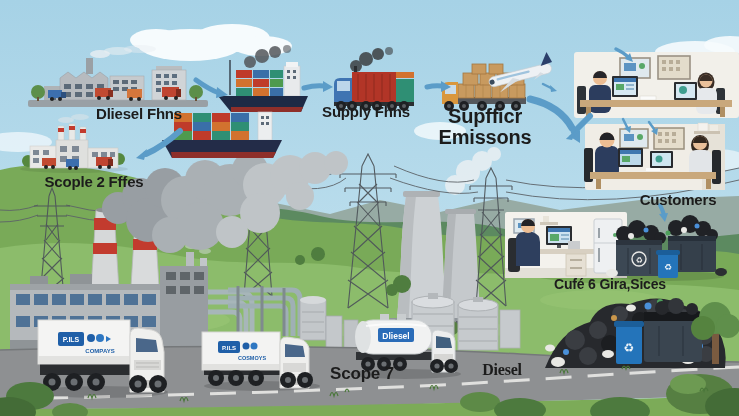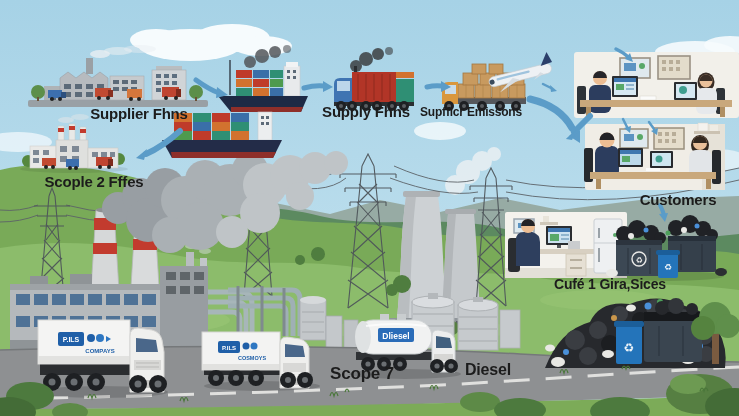--- a/index.html
+++ b/index.html
@@ -872,21 +872,21 @@
       <path d="M543,84 L551,88" stroke="#5b9cc8" stroke-width="2.5" fill="none" stroke-linecap="round"></path>
       <path d="M557,91 L550,85 L551,92 Z" fill="#5b9cc8"></path>
     </g>
     <g>
       <path d="M616,49 Q624,53 628,57" stroke="#5b9cc8" stroke-width="3.5" fill="none" stroke-linecap="round"></path>
       <path d="M633,62 L625,59 L630,53 Z" fill="#5b9cc8"></path>
     </g>
   </g>
 </svg>
 
-<div class="lbl" style="left:82px;top:106px;width:114px;font-size:15px;">Supplier Fhns</div>
+<div class="lbl" style="left:82px;top:106px;width:114px;font-size:15px;">Dliesel Fhns</div>
 <div class="lbl" style="left:320px;top:104px;width:92px;font-size:15px;">Supply Fhns</div>
-<div class="lbl" style="left:412px;top:106px;width:118px;font-size:12px;">Supfficr Emissons</div>
+<div class="lbl" style="left:426px;top:106px;width:118px;font-size:20px;">Supfficr Emissons</div>
 <div class="lbl" style="left:34px;top:174px;width:120px;font-size:15px;">Scople 2 Fffes</div>
 <div class="lbl" style="left:630px;top:192px;width:96px;font-size:15px;">Customers</div>
-<div class="lbl" style="left:554px;top:277px;width:112px;font-size:14px;">Cufé 1 Gira,Sices</div>
+<div class="lbl" style="left:554px;top:277px;width:112px;font-size:14px;">Cufé 6 Gira,Sices</div>
 <div class="lbl" style="left:328px;top:365px;width:68px;font-size:17px;">Scope 7</div>
-<div class="lbl" style="left:458px;top:362px;width:60px;font-size:16px;">Diesel</div>
+<div class="lbl" style="left:472px;top:362px;width:60px;font-size:16px;font-family:Liberation Serif, serif;">Diesel</div>
 </div>
 
 </body></html>

